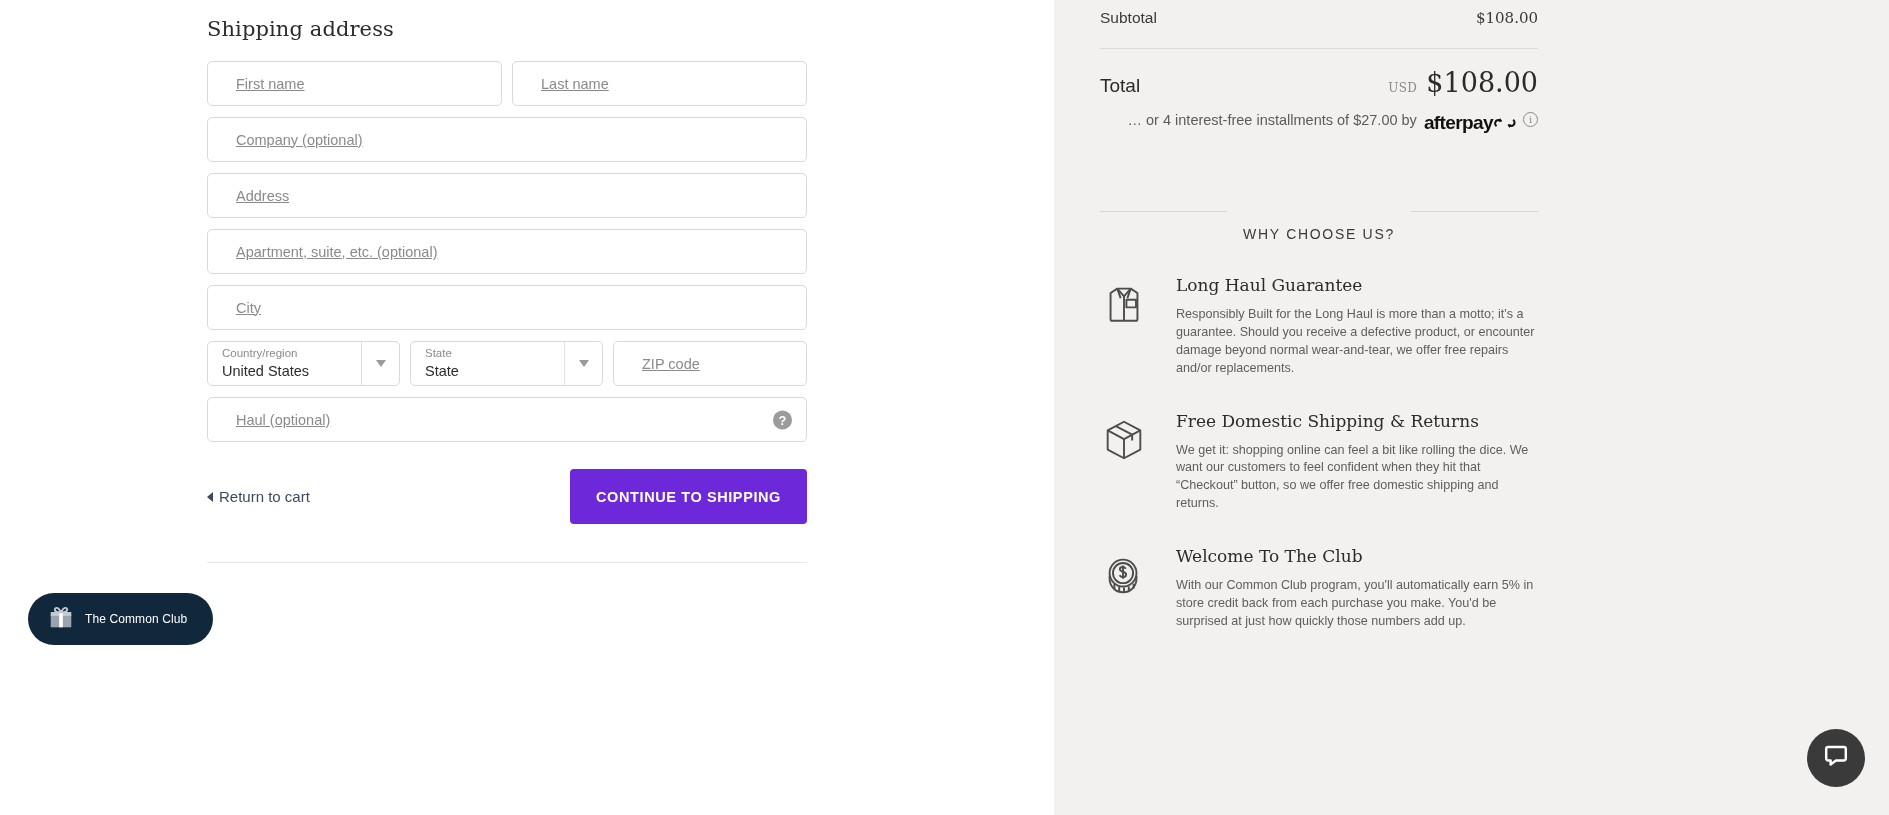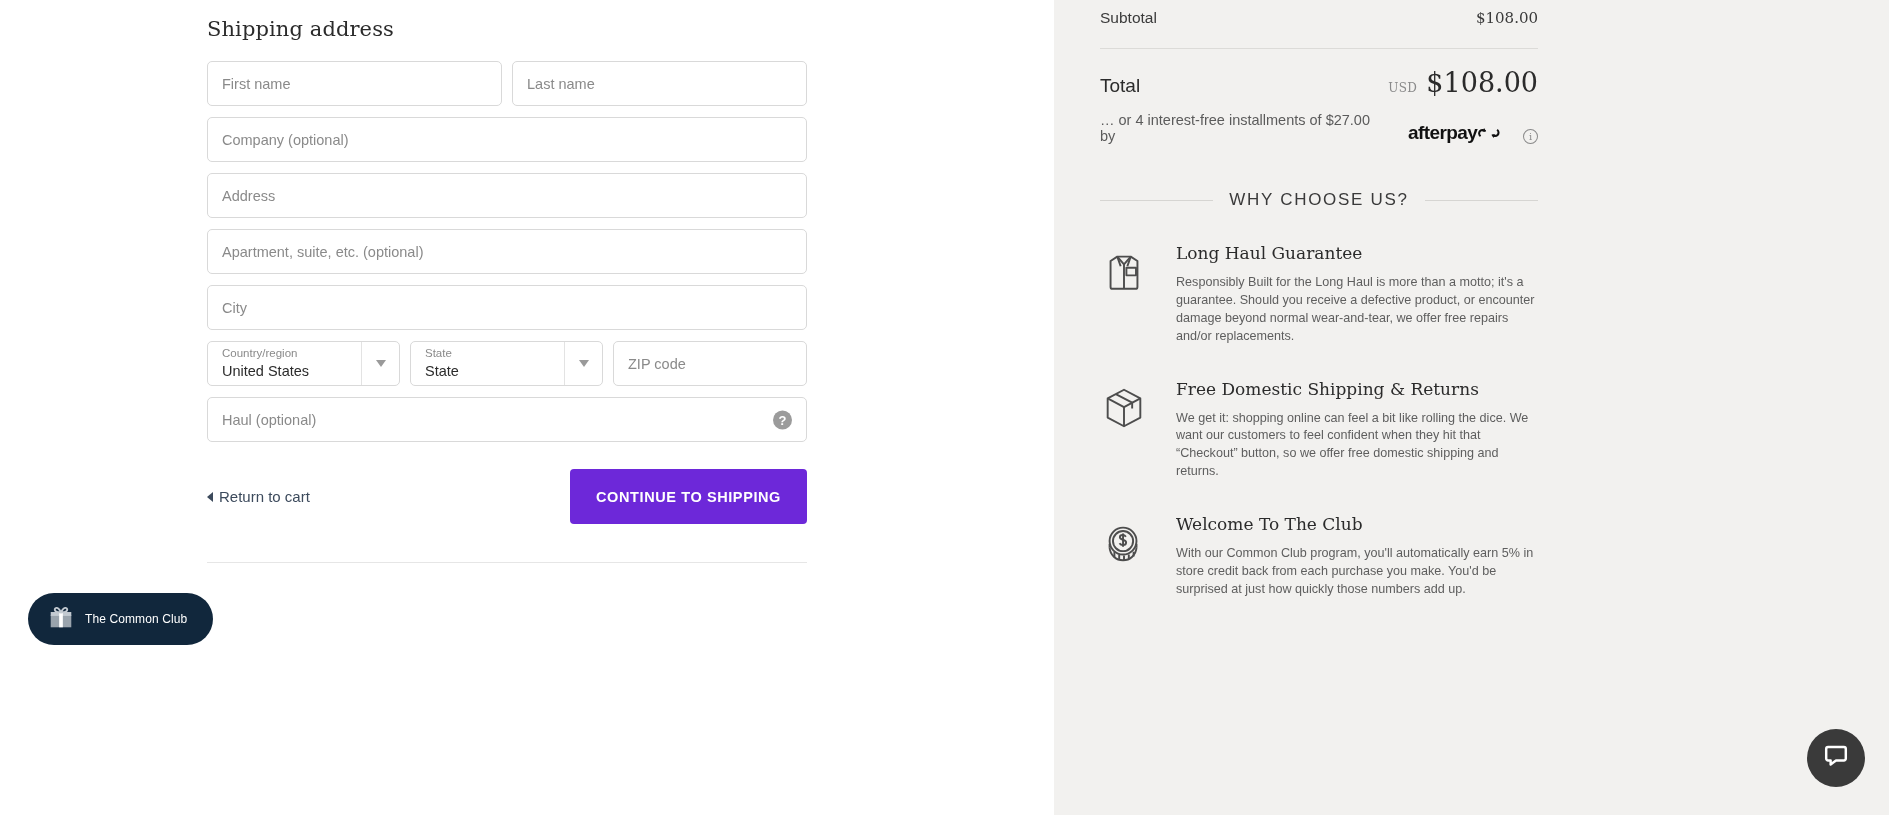--- a/index.html
+++ b/index.html
@@ -23,22 +23,22 @@
     font-size: 21px; font-weight: 400; color: #2b2b2b;
     letter-spacing: .1px; margin-top: 17px; margin-bottom: 20px;
   }
 
   .field-row { display: flex; gap: 10px; margin-bottom: 11px; }
   .field {
     position: relative; height: 45px; flex: 1 1 auto;
     border: 1px solid #d9d9d9; border-radius: 5px; background: #fff;
   }
   .field .ph {
-    position: absolute; left: 14px; top: 50%; transform: translateY(-50%);
-    font-size: 14.5px; color: #8a8a8a; white-space: nowrap;
+    position: absolute; left: 28px; top: 50%; transform: translateY(-50%);
+    font-size: 14.5px; color: #8a8a8a; white-space: nowrap; text-decoration: underline;
   }
 
   
   .selectfield {
     position: relative; height: 45px;
     border: 1px solid #d9d9d9; border-radius: 5px; background: #fff;
   }
   .selectfield .lbl {
     position: absolute; left: 14px; top: 5px;
     font-size: 11.5px; color: #8a8a8a;
@@ -131,40 +131,40 @@
   .total-right { display: flex; align-items: baseline; gap: 9px; }
   .usd {
     font-family: "DejaVu Serif", serif;
     font-size: 12px; color: #8a8a8a; letter-spacing: .4px;
   }
   .total-amount {
     font-family: "DejaVu Serif", serif; font-size: 27px; color: #2b2b2b;
   }
 
   .afterpay-row {
-    display: flex; align-items: flex-end; justify-content: flex-end;
-    gap: 23px; margin-top: 14px;
+    display: flex; align-items: flex-start; justify-content: flex-end;
+    gap: 7px; margin-top: 14px;
   }
   .ap-text { font-size: 14.5px; color: #5b5b5b; }
   .ap-logo {
     font-size: 19px; font-weight: 700; color: #111; letter-spacing: -.6px;
     display: flex; align-items: center; gap: 1px;
   }
   .ap-info {
     width: 15px; height: 15px; border: 1.3px solid #8a8a8a; border-radius: 50%;
     color: #8a8a8a; font-size: 10px; line-height: 13px; text-align: center;
     font-family: "DejaVu Serif", serif; cursor: pointer;
   }
 
   .why-divider {
     display: flex; align-items: center; gap: 16px; margin-top: 46px;
   }
   .why-divider .line { flex: 1 1 auto; border-top: 1px solid #d6d5d2; }
   .why-title {
-    font-size: 17px; color: #3a3a3a; letter-spacing: 1.7px; font-weight: 400;
+    font-size: 14px; color: #3a3a3a; letter-spacing: 1.7px; font-weight: 400; margin-top: 46px;
   }
 
   .benefit {
     display: flex; gap: 26px; margin-top: 33px; align-items: flex-start;
   }
   .benefit-icon { flex: 0 0 50px; padding-top: 5px; }
   .benefit-body { flex: 1 1 auto; }
   .benefit-title {
     font-family: "DejaVu Serif", serif; font-size: 17px;
     color: #2b2b2b; font-weight: 400; margin-bottom: 11px;

